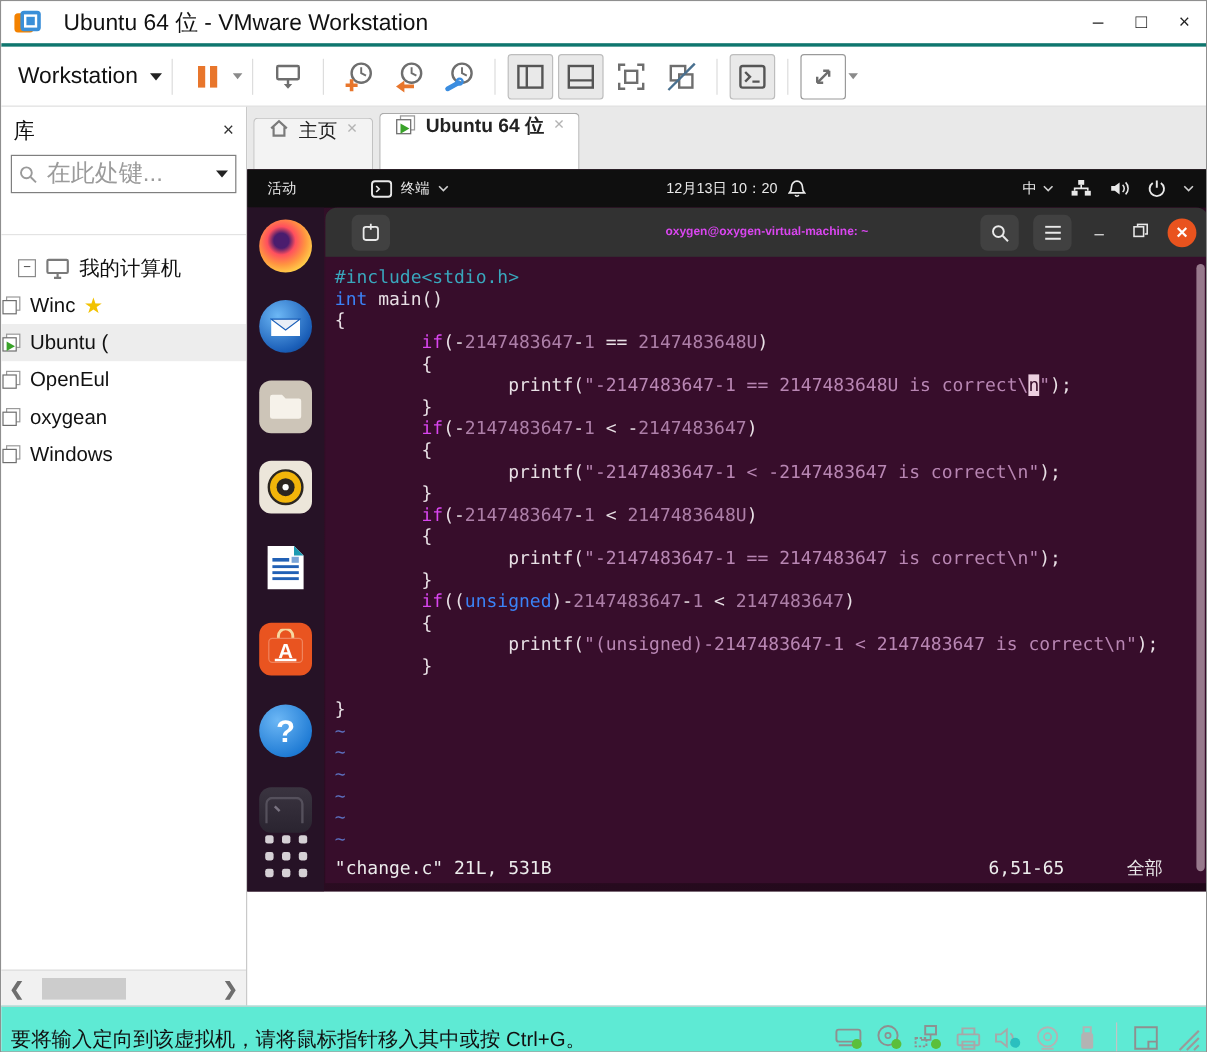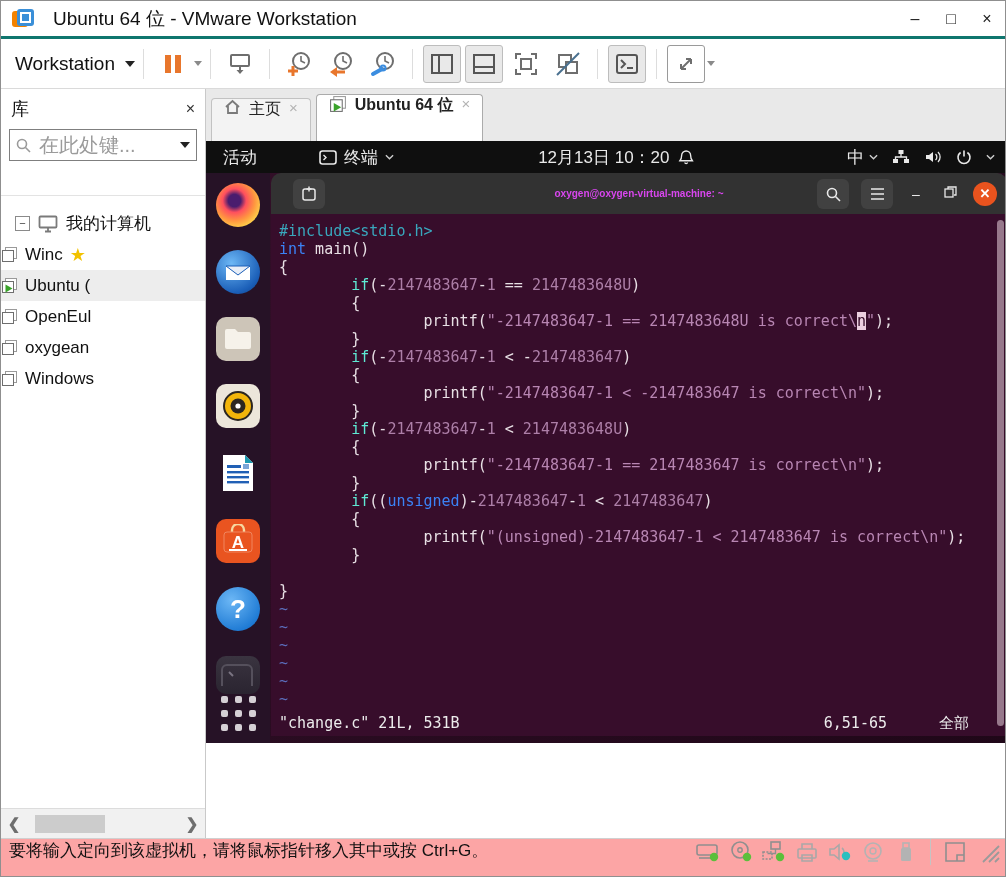--- a/index.html
+++ b/index.html
@@ -42,21 +42,21 @@
   #hsc-right{margin-left:auto;}
   
   #main{position:absolute;left:205px;top:0;width:801px;height:749px;}
   
   #tabbar{position:absolute;left:0;top:0;width:100%;height:52px;background:#e9e9e9;display:flex;align-items:flex-end;}
   .tab{display:flex;gap:8px;padding:0 12px;height:42px;border:1px solid #c2c2c2;border-bottom:none;border-radius:4px 4px 0 0;background:#f3f3f3;margin-left:5px;font-size:16px;color:#222;}
   .tab.active{background:#ffffff;height:46px;border-color:#ababab;font-weight:bold;}
   .tab .tclose{color:#b3b3b3;font-size:15px;font-weight:normal;}
   
   #guest{position:absolute;left:0;top:52px;width:801px;height:602px;background:linear-gradient(135deg,#331029,#1f0718);overflow:hidden;}
-  #gtopbar{position:absolute;left:0;top:0;width:100%;height:32px;background:#0f0f0f;display:flex;align-items:center;color:#e9e9e9;font-size:17px;}
+  #gtopbar{position:absolute;left:0;top:0;width:100%;height:32px;background:#0f0f0f;display:flex;align-items:center;color:#e9e9e9;font-size:12px;}
   #gtopbar .activities{margin-left:17px;}
   #gtopbar .appgrp{display:flex;align-items:center;gap:7px;margin-left:62px;}
   #gtopbar .clockgrp{position:absolute;left:50%;transform:translateX(-44%);display:flex;align-items:center;gap:9px;}
   #gtopbar .rightgrp{margin-left:auto;display:flex;align-items:center;gap:14px;margin-right:12px;}
   .chev{width:9px;height:6px;}
   
   #dock{position:absolute;left:0;top:32px;width:64px;bottom:0;background:#261226;}
   .ditem{position:absolute;left:8px;width:48px;height:48px;display:flex;align-items:center;justify-content:center;}
   .dicon{width:44px;height:44px;border-radius:10px;display:flex;align-items:center;justify-content:center;}
   .ff{border-radius:50%;background:radial-gradient(circle at 42% 40%,#4a1d6e 0 17%,#ff4f5e 32%,#ff9640 55%,#ffd24a 76%,#f77c12 100%);}
@@ -72,29 +72,29 @@
   #term{position:absolute;left:65px;top:32px;right:0;bottom:7px;border-radius:10px 10px 0 0;overflow:hidden;background:#370d2b;}
   #term-head{height:41px;background:#323232;display:flex;align-items:center;position:relative;}
   .thbtn{width:32px;height:30px;background:#414141;border-radius:6px;display:flex;align-items:center;justify-content:center;}
   #newtab-btn{margin-left:22px;}
   #term-title{position:absolute;left:50%;transform:translateX(-50%);color:#d946ef;font-size:10px;font-weight:bold;white-space:nowrap;}
   #term-head .rgrp{margin-left:auto;display:flex;align-items:center;gap:12px;margin-right:10px;}
   .twc{color:#e8e8e8;font-size:14px;width:22px;text-align:center;}
   #term-close{width:24px;height:24px;border-radius:50%;background:#e9531e;color:#fff;display:flex;align-items:center;justify-content:center;font-size:13px;font-weight:bold;}
   #vim{position:absolute;left:0;top:41px;right:0;bottom:0;font-family:"DejaVu Sans Mono","Liberation Mono",monospace;font-size:15px;line-height:18px;padding:8px 0 4px 8px;display:flex;flex-direction:column;box-sizing:border-box;}
   .vline{white-space:pre;height:18px;}
-  .c-pre{color:#39a7bd}.c-type{color:#3b82f6}.c-stmt{color:#5eead4}.c-num{color:#ad7fa8}
+  .c-pre{color:#39a7bd}.c-type{color:#3b82f6}.c-stmt{color:#d946ef}.c-num{color:#ad7fa8}
   .c-str{color:#b886b3}.c-plain{color:#e8e0e5}.c-tilde{color:#5b6ebc}
   .c-cursor{background:#eccfe0;color:#350b29;}
   #vim-status{margin-top:auto;display:flex;color:#ececec;white-space:pre;}
   #vim-status .pos{margin-left:auto;}
   #vim-status .all{margin:0 38px 0 52px;}
   #term-scroll{position:absolute;right:3px;top:47px;bottom:10px;width:7px;border-radius:4px;background:#97798c;}
   
-  #statusbar{position:absolute;left:0;top:837px;width:100%;height:40px;background:#fca5a5;border-top:1px solid #d0d0d0;box-sizing:border-box;display:flex;align-items:flex-start;}
+  #statusbar{position:absolute;left:0;top:837px;width:100%;height:40px;background:#5eead4;border-top:1px solid #d0d0d0;box-sizing:border-box;display:flex;align-items:flex-end;}
   #status-msg{margin-left:8px;font-size:17px;color:#111;white-space:nowrap;}
   #status-icons{margin-left:auto;display:flex;align-items:center;gap:7px;margin-right:4px;}
   .sicon{width:26px;height:24px;}
   .ssep{width:1px;height:26px;background:#c4c4c4;margin:0 4px;}
 </style>
 </head>
 <body>
 
 <div id="app">
 

